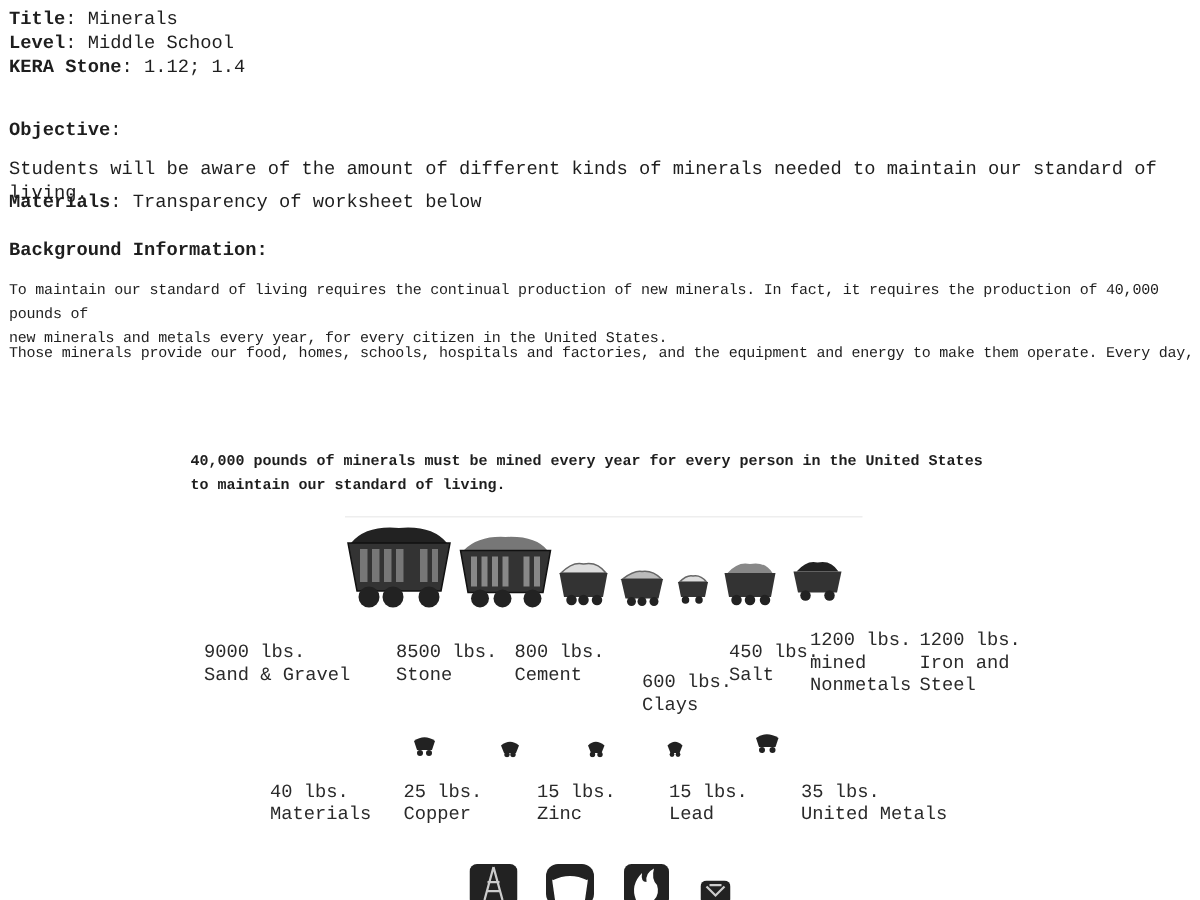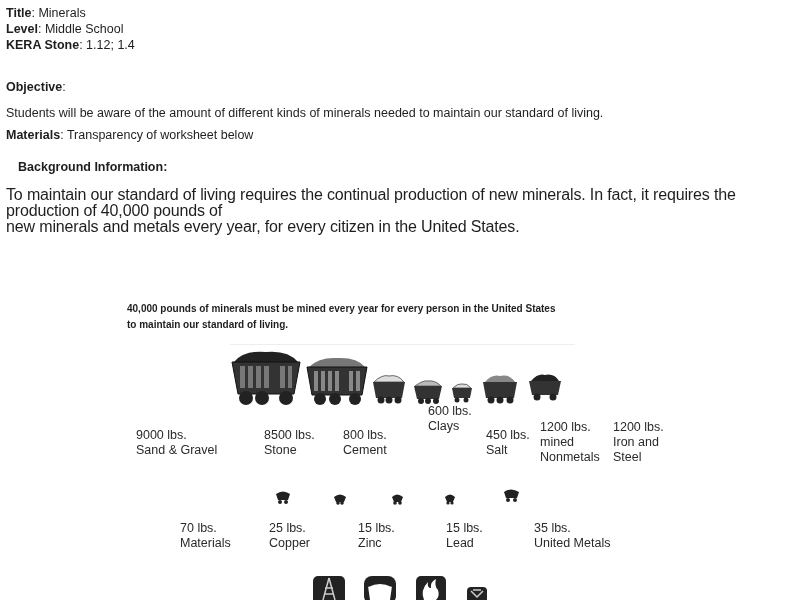--- a/index.html
+++ b/index.html
@@ -1,23 +1,23 @@
 <!DOCTYPE html>
 <html><head>
 <meta charset="utf-8">
 <style>
   * { margin:0; padding:0; box-sizing:border-box; }
   html, body { width:800px; height:600px; overflow:hidden; background:#fff; }
   body { font-family:"Liberation Sans", sans-serif; color:#1e1e1e; font-size:12.5px; position:relative; }
-  .abs { position:absolute; }
+  .abs { position:absolute;font-family:Liberation Mono, monospace; }
   .meta { left:6px; top:5px; line-height:16px; }
   .meta b { font-weight:bold; }
-  .h { font-weight:bold;margin-left:12px; }
+  .h { font-weight:bold; }
   p { line-height:16px; }
-  .wide { font-size:16px; letter-spacing:-0.15px; }
+  .wide { font-size:10px; letter-spacing:-0.15px; }
   .chart-title { left:127px; top:301px; font-weight:bold; font-size:10px; line-height:16px; }
   .rule { left:230px; top:344px; width:345px; height:1px; background:#eee; }
   .lbl { font-size:12.5px; line-height:15px; color:#2a2a2a; }
   .cart { position:absolute; }
   svg { display:block; }
 </style>
 </head>
 <body>
 
 <div class="abs meta">
@@ -30,20 +30,21 @@
 <p class="abs" style="left:6px;top:105px;">Students will be aware of the amount of different kinds of minerals needed to maintain our standard of living.</p>
 
 <div class="abs" style="left:6px;top:128px;text-align:center;"><b>Materials</b><span>: Transparency of worksheet below</span></div>
 
 <div class="abs h" style="left:6px;top:160px;">Background Information:</div>
 <div class="abs wide" style="left:6px;top:187px;line-height:16px;">
   <div>To maintain our standard of living requires the continual production of new minerals.  In fact, it requires the production of 40,000 pounds of</div>
   <div>new minerals and metals every year, for every citizen in the United States.</div>
 </div>
 <div class="abs wide" style="left:6px;top:229px;line-height:16px;">
+  <div>Those minerals provide our food, homes, schools, hospitals and factories, and the equipment and energy to make them operate.  Every day,</div>
 </div>
 
 <div class="abs chart-title">
   <div>40,000 pounds of minerals must be mined every year for every person in the United States</div>
   <div>to maintain our standard of living.</div>
 </div>
 <div class="abs rule"></div>
 
 <svg class="cart" style="left:230px;top:350px" width="72" height="56" viewBox="0 0 72 56">
   <path d="M4 12 Q14 0 36 2 Q58 0 68 12 Z" fill="#222"></path>
@@ -114,21 +115,21 @@
     <div>Sand &amp; Gravel</div>
   </div>
 <div class="abs lbl" style="left:264px;top:428px">
     <div>8500 lbs.</div>
     <div>Stone</div>
   </div>
 <div class="abs lbl" style="left:343px;top:428px">
     <div>800 lbs.</div>
     <div>Cement</div>
   </div>
-<div class="abs lbl" style="left:428px;top:404px">
+<div class="abs lbl" style="left:428px;top:448px">
     <div>600 lbs.</div>
     <div>Clays</div>
   </div>
 <div class="abs lbl" style="left:486px;top:428px">
     <div>450 lbs.</div>
     <div>Salt</div>
   </div>
 <div class="abs lbl" style="left:540px;top:420px">
     <div>1200 lbs.</div>
     <div>mined</div>
@@ -160,21 +161,21 @@
     <circle cx="4" cy="10" r="1.6" fill="#222"></circle>
     <circle cx="8" cy="10" r="1.6" fill="#222"></circle>
   </svg>
 <svg class="cart" style="left:503px;top:488px" width="17" height="14" viewBox="0 0 17 14">
     <path d="M1 4 Q8 -1 16 4 L14 10 H3 Z" fill="#222"></path>
     <circle cx="5" cy="12" r="2" fill="#222"></circle>
     <circle cx="12" cy="12" r="2" fill="#222"></circle>
   </svg>
 
 <div class="abs lbl" style="left:180px;top:521px">
-    <div>70 lbs.</div>
+    <div>40 lbs.</div>
     <div>Materials</div>
   </div>
 <div class="abs lbl" style="left:269px;top:521px">
     <div>25 lbs.</div>
     <div>Copper</div>
   </div>
 <div class="abs lbl" style="left:358px;top:521px">
     <div>15 lbs.</div>
     <div>Zinc</div>
   </div>

